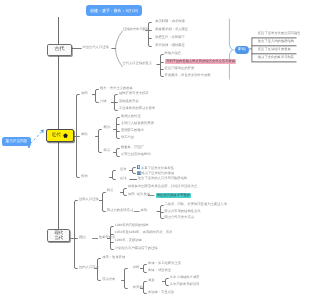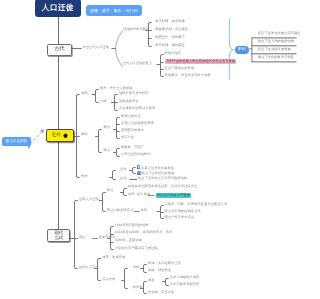--- a/index.html
+++ b/index.html
@@ -124,23 +124,20 @@
     <path d="M251.9 37.9 L251.9 61.9" stroke="#6e6e6e" stroke-width="0.9" fill="none"></path>
     <path d="M251.5 37.9 L296.5 37.9" stroke="#6e6e6e" stroke-width="1.0" fill="none"></path>
     <path d="M251.5 45.8 L296.5 45.8" stroke="#6e6e6e" stroke-width="1.0" fill="none"></path>
     <path d="M251.5 53.8 L296.5 53.8" stroke="#6e6e6e" stroke-width="1.0" fill="none"></path>
     <path d="M251.5 61.9 L296.5 61.9" stroke="#6e6e6e" stroke-width="1.0" fill="none"></path>
     <path d="M249.2 48.9 L251.9 48.9" stroke="#6e6e6e" stroke-width="0.9" fill="none"></path>
     <path d="M30.5 143.6 L43.5 130.0" stroke="#59a1f6" stroke-width="0.9" fill="none" stroke-dasharray="2.6 2.0"></path>
     <path d="M43.9 129.6 L40.3 130.3 L43.2 133.2 Z" fill="#59a1f6"></path>
   </svg>
 
-  <div class="nd" id="root-node">
-    <span>人口迁徙</span>
-  </div>
   <div class="nd" id="badge">
     <span>创建：凌子 · 修改：3月1日</span>
   </div>
   <div class="nd framed" id="n-ancient">
     <span>古代</span>
   </div>
   <div class="nd framed" id="n-modern">
     <span>近代</span>
     <svg width="5" height="5" viewBox="0 0 10 10">
       <path d="M5 0.5 L9.5 4 L7.8 9.4 L2.2 9.4 L0.5 4 Z" fill="#1b1b1b"></path>

